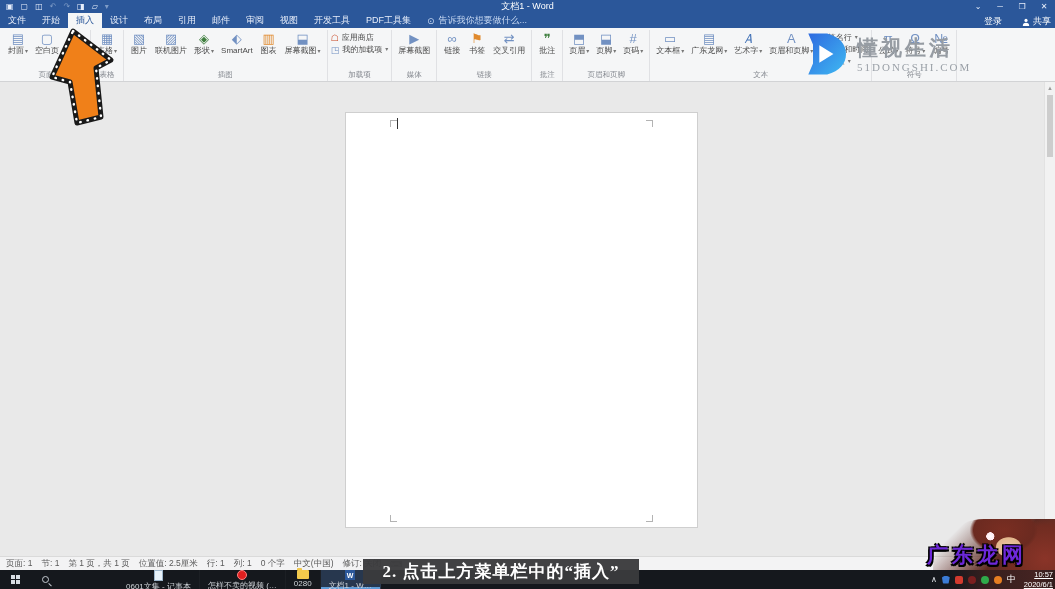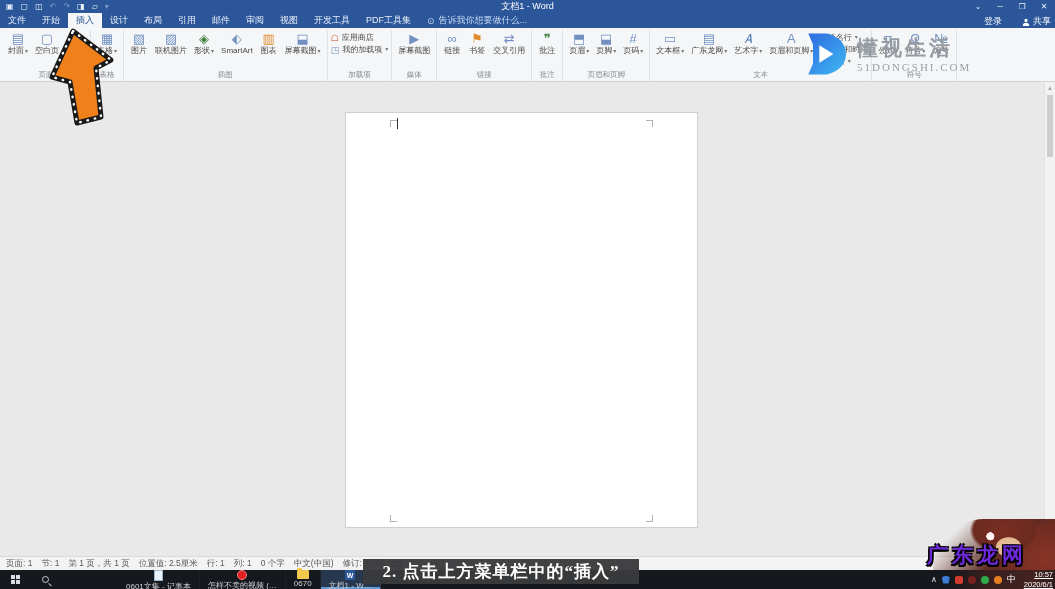--- a/index.html
+++ b/index.html
@@ -488,21 +488,21 @@
       <div class="task">
         <span class="ti ti-note"></span>
         <span class="tlabel">0601文集 - 记事本</span>
       </div>
       <div class="task">
         <span class="ti ti-red"></span>
         <span class="tlabel">怎样不卖的视频 (…</span>
       </div>
       <div class="task">
         <span class="ti ti-folder"></span>
-        <span class="tlabel">0670</span>
+        <span class="tlabel">0280</span>
       </div>
       <div class="task active">
         <span class="ti ti-word">W</span>
         <span class="tlabel">文档1 - W…</span>
       </div>
     </div>
   </div>
 
   <div class="girl"></div>
   <div class="girl-lower"></div>

